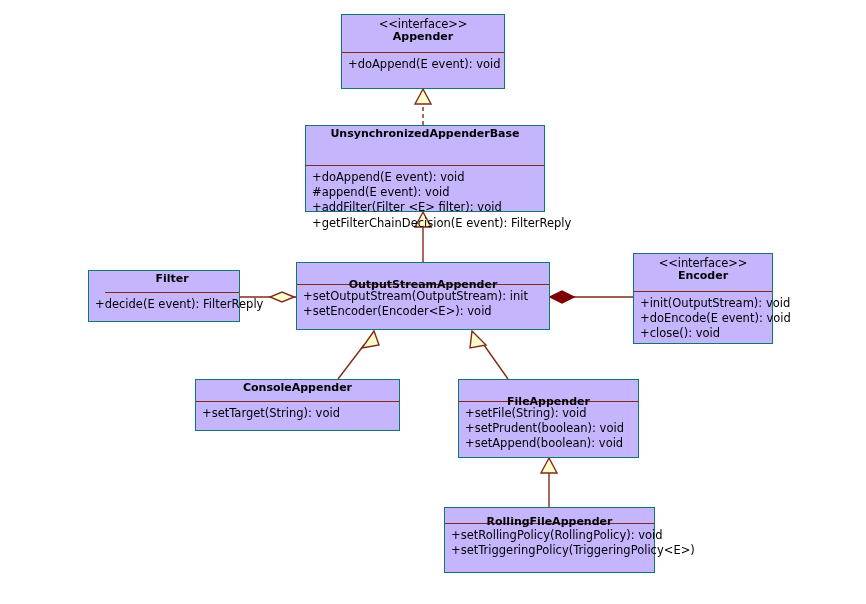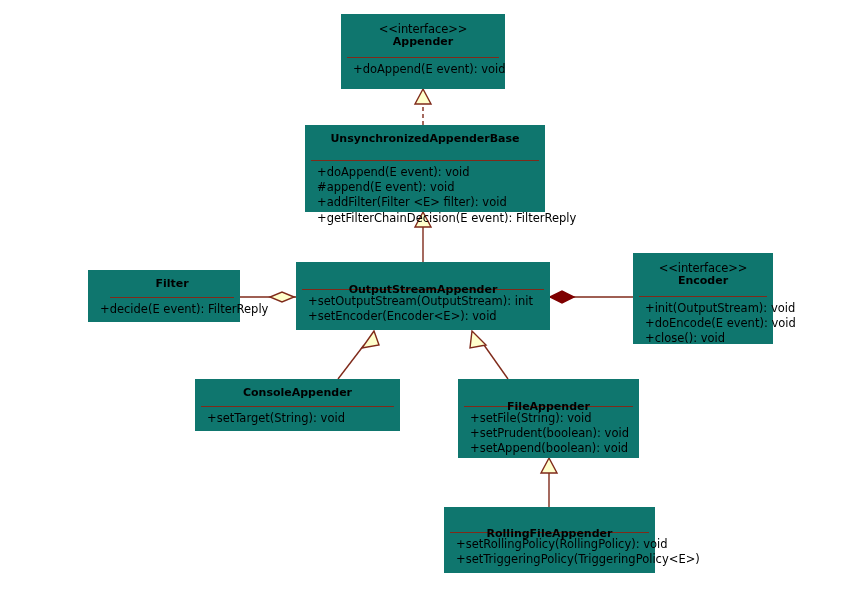--- a/index.html
+++ b/index.html
@@ -21,22 +21,22 @@
     position: absolute;
     left: 0;
     top: 0;
     width: 866px;
     height: 604px;
     pointer-events: none;
   }
   .uml-class {
     position: absolute;
     box-sizing: border-box;
-    background: #0f766e;
-    border: 6px solid #0f766e;
+    background: #c4b5fd;
+    border: 1px solid #0f766e;
     z-index: 2;
   }
   .uml-header {
     box-sizing: border-box;
     text-align: center;
     padding: 3px 6px 4px 6px;
     border-bottom: 1px solid #7f2a1a;
     line-height: 1.12;
   }
   .uml-stereotype {
@@ -110,21 +110,21 @@
     <div class="uml-header" style="height:38px;">
       <span class="uml-stereotype">&lt;&lt;interface&gt;&gt;</span>
       <span class="uml-name">Appender</span>
     </div>
     <div class="uml-members">
       <div class="uml-member">+doAppend(E event): void</div>
     </div>
   </div>
 
   <div class="uml-class" style="left:305px; top:125px; width:240px; height:87px;">
-    <div class="uml-header" style="height:30px; padding-top:2px;">
+    <div class="uml-header" style="height:40px; padding-top:2px;">
       <span class="uml-name">UnsynchronizedAppenderBase</span>
     </div>
     <div class="uml-members">
       <div class="uml-member">+doAppend(E event): void</div>
       <div class="uml-member">#append(E event): void</div>
       <div class="uml-member">+addFilter(Filter &lt;E&gt; filter): void</div>
       <div class="uml-member">+getFilterChainDecision(E event): FilterReply</div>
     </div>
   </div>
 
@@ -173,21 +173,21 @@
       <span class="uml-name">FileAppender</span>
     </div>
     <div class="uml-members">
       <div class="uml-member">+setFile(String): void</div>
       <div class="uml-member">+setPrudent(boolean): void</div>
       <div class="uml-member">+setAppend(boolean): void</div>
     </div>
   </div>
 
   <div class="uml-class" style="left:444px; top:507px; width:211px; height:66px;">
-    <div class="uml-header" style="height:16px; padding-top:15px;">
+    <div class="uml-header" style="height:16px; padding-top:8px;">
       <span class="uml-name">RollingFileAppender</span>
     </div>
     <div class="uml-members">
       <div class="uml-member">+setRollingPolicy(RollingPolicy): void</div>
       <div class="uml-member">+setTriggeringPolicy(TriggeringPolicy&lt;E&gt;)</div>
     </div>
   </div>
 
 </div>
 

